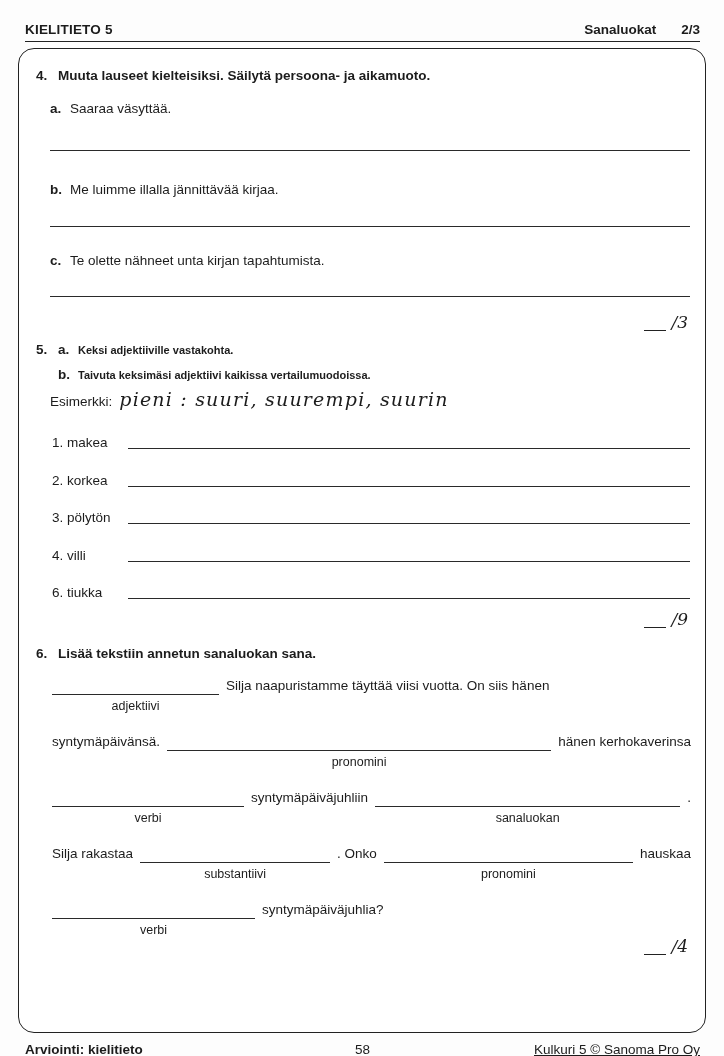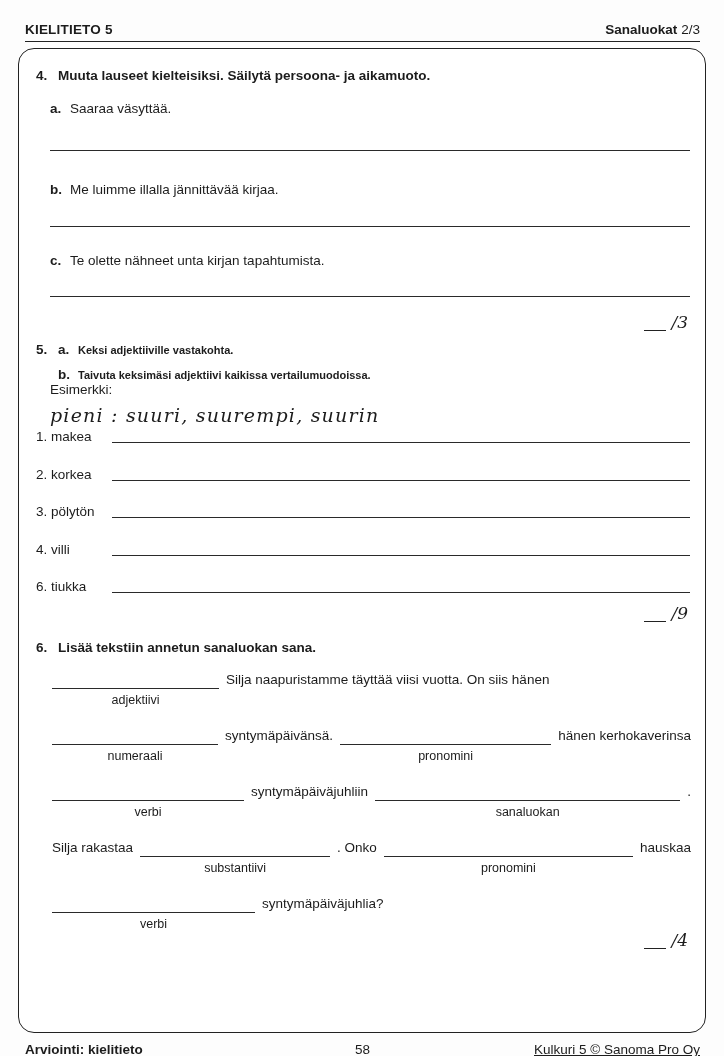--- a/index.html
+++ b/index.html
@@ -8,21 +8,21 @@
     font-family:"Liberation Sans", sans-serif; color:#1c1c1c;
     -webkit-font-smoothing:antialiased;
   }
   .page { position:relative; width:724px; height:1056px; overflow:hidden; }
 
   
   .header { display:flex; justify-content:space-between; align-items:baseline;
             padding:22px 24px 0 25px; font-size:13.5px; }
   .header .h-left { font-weight:bold; letter-spacing:.2px; }
   .header .h-right { font-weight:bold; }
-  .header .h-page { font-weight:400; margin-left:4px; }
+  .header .h-page { font-weight:700; margin-left:25px; }
   .header-rule { border-bottom:1.6px solid #222; margin:4px 24px 0 25px; }
 
   
   .sheet { box-sizing:border-box; margin:6px 0 0 18px; width:688px; height:985px;
            border:1.6px solid #222; border-radius:16px; background:#fff;
            padding:19px 14px 0 17px; }
 
   .q-row { display:flex; align-items:baseline; }
   .q-num { width:22px; flex:none; font-weight:bold; font-size:13.5px; }
   .q-title { font-weight:bold; font-size:13.5px; }
@@ -40,42 +40,42 @@
   .ex5-head { display:flex; align-items:baseline; }
   .ex5-head .q-num { width:22px; }
   .ex5-letter { width:20px; flex:none; font-weight:bold; font-size:13.5px; }
   .ex5-text { font-weight:bold; font-size:11px; }
 
   .example-row { display:flex; align-items:baseline; gap:7px; margin-left:14px; height:28px; }
   .example-label { font-size:13.5px; }
   .hand { font-family:"DejaVu Serif", serif; font-style:italic; font-size:19px;
           letter-spacing:1.2px; }
 
-  .wlist-row { display:flex; align-items:flex-end; margin-top:17.5px; height:20px; }
+  .wlist-row { display:flex; align-items:flex-end; margin-left:16px; margin-top:17.5px; height:20px; }
   .wlist-label { width:76px; flex:none; font-size:13.5px; line-height:16px; }
   .wlist-line { flex:1; height:0; border-bottom:1.4px solid #2a2a2a; margin-bottom:2px; margin-right:1px; }
 
   .fill-row { display:flex; align-items:flex-start; margin-left:16px; gap:7px; margin-top:20px; }
   .seg-text { font-size:13.5px; line-height:18px; white-space:nowrap; }
   .blank { flex:none; }
   .blank.grow { flex:1; }
   .bline { display:block; height:17px; border-bottom:1.4px solid #2a2a2a; }
   .blabel { display:block; text-align:center; font-size:12.5px; margin-top:4px; }
 
   
   .mt-itemA { margin-top:18px; }
   .mt-lineA { margin-top:34px; }
   .mt-itemB { margin-top:31px; }
   .mt-lineB { margin-top:29px; }
   .mt-itemC { margin-top:26px; }
   .mt-lineC { margin-top:28px; }
   .mt-score3 { margin-top:16px; }
   .mt-ex5a { margin-top:11px; }
   .mt-ex5b { margin-top:10px; }
-  .mt-esim { margin-top:0;flex-direction:column; }
+  .mt-esim { margin-top:6px; }
   .mt-list1 { margin-top:15px; }
   .mt-score9 { margin-top:9px; }
   .mt-ex6 { margin-top:18px; }
   .mt-row1 { margin-top:16px; }
   .mt-score4 { margin-top:0px; }
 
   
   .footer { display:flex; align-items:baseline; margin:9px 24px 0 25px; font-size:13.5px;gap:42px; }
   .footer .f-left { flex:1; font-weight:bold; }
   .footer .f-center { flex:none; }
@@ -173,24 +173,20 @@
 
     <div class="fill-row mt-row1">
       <span class="blank" style="width:167px;">
         <span class="bline"></span>
         <span class="blabel">adjektiivi</span>
       </span>
       <span class="seg-text">Silja naapuristamme täyttää viisi vuotta. On siis hänen</span>
     </div>
 
     <div class="fill-row">
-      <span class="blank" style="width:166px;">
-        <span class="bline"></span>
-        <span class="blabel">numeraali</span>
-      </span>
       <span class="seg-text">syntymäpäivänsä.</span>
       <span class="blank grow">
         <span class="bline"></span>
         <span class="blabel">pronomini</span>
       </span>
       <span class="seg-text">hänen kerhokaverinsa</span>
     </div>
 
     <div class="fill-row">
       <span class="blank" style="width:192px;">

